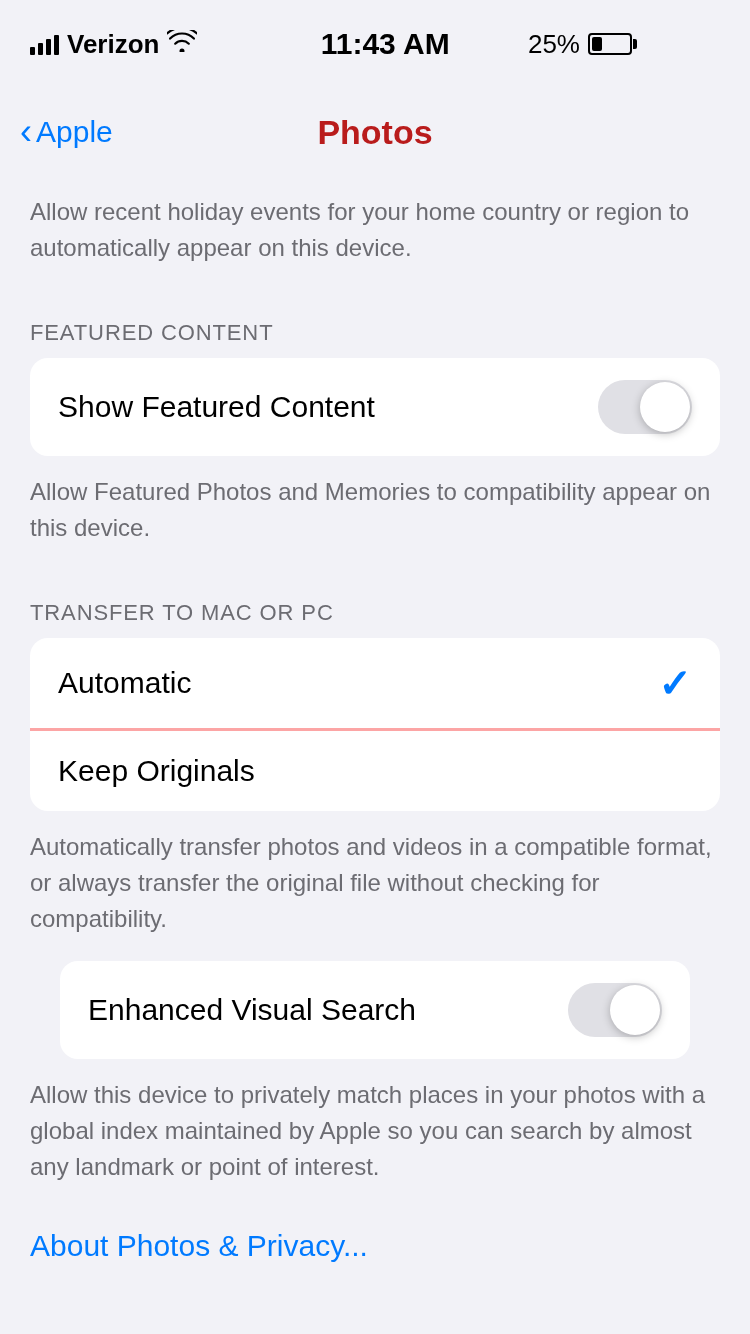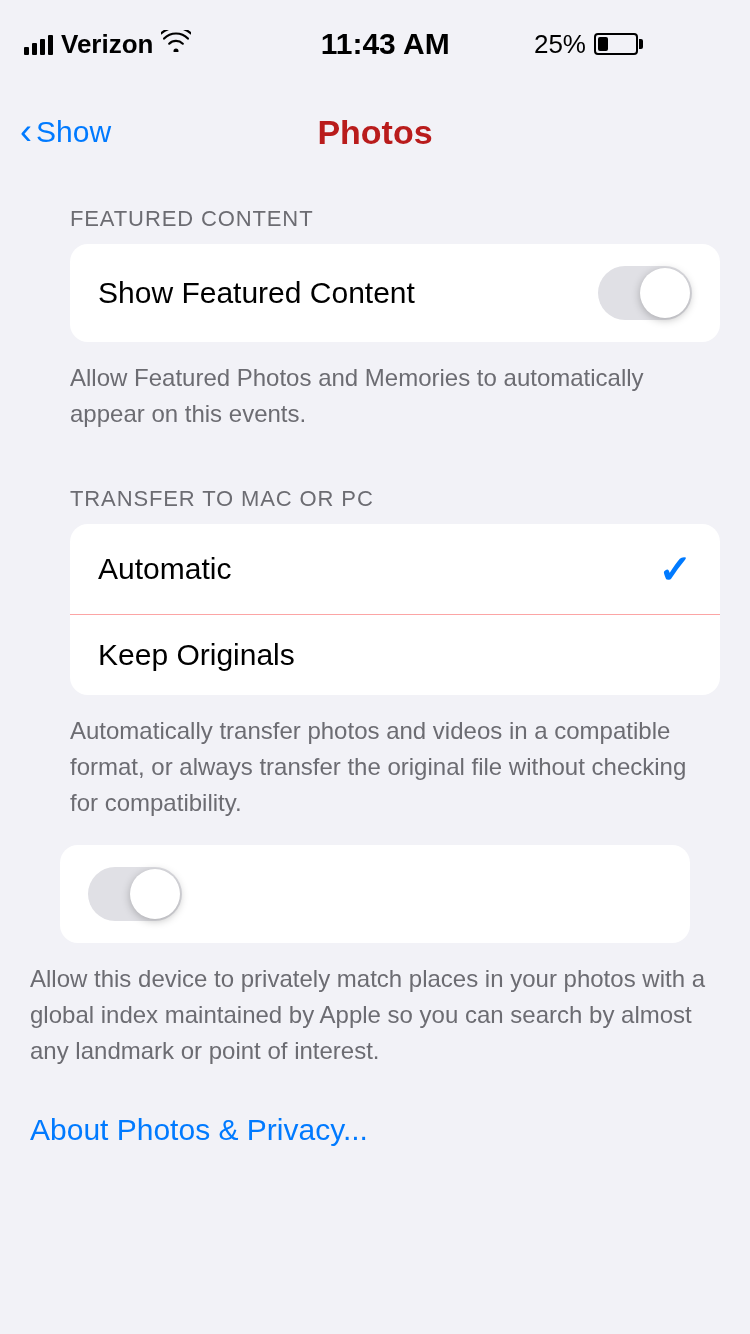--- a/index.html
+++ b/index.html
@@ -14,21 +14,21 @@
     }
 
     
     .status-bar {
       width: 662px;
       height: 88px;
       background: #f2f2f7;
       display: flex;
       align-items: center;
       justify-content: space-between;
-      padding: 0 24px;
+      padding: 0 30px;
     }
 
     .status-left {
       display: flex;
       align-items: center;
       gap: 8px;
       font-size: 26px;
       font-weight: 600;
     }
 
@@ -165,21 +165,20 @@
     .description-text {
       font-size: 24px;
       color: #6c6c72;
       line-height: 1.5;
       padding: 18px 30px 24px 30px;
     }
 
     
     .section {
       margin-top: 30px;
-      padding-left: 40px;
     }
 
     .section-header {
       font-size: 22px;
       font-weight: 500;
       color: #6c6c72;
       letter-spacing: 0.04em;
       text-transform: uppercase;
       padding: 0 30px 12px 30px;
     }
@@ -190,21 +189,21 @@
       margin: 0 30px;
       overflow: hidden;
     }
 
     .settings-row {
       display: flex;
       align-items: center;
       justify-content: space-between;
       padding: 22px 28px;
       min-height: 80px;
-      border-bottom: 1px solid #fca5a5;
+      border-bottom: 3px solid #fca5a5;
     }
 
     .settings-row:last-child {
       border-bottom: none;
     }
 
     .row-label {
       font-size: 30px;
       color: #000;
     }
@@ -280,58 +279,60 @@
       <div class="battery-icon">
         <div class="battery-fill"></div>
       </div>
     </div>
   </div>
 </div>
 
 <div class="nav-bar">
   <a class="nav-back">
     <span class="nav-back-chevron">‹</span>
-    <span class="nav-back-label">Show</span>
+    <span class="nav-back-label">Apple</span>
   </a>
   <span class="nav-title">Photos</span>
 </div>
 
 <div class="content">
 
+  <p class="description-text">Allow recent holiday events for your home country or region to automatically appear on this device.</p>
 
   <div class="section">
     <div class="section-header">FEATURED CONTENT</div>
     <div class="settings-group">
       <div class="settings-row">
         <span class="row-label">Show Featured Content</span>
         <div class="toggle">
           <div class="toggle-knob" style="left:42px;"></div>
         </div>
       </div>
     </div>
-    <p class="description-text">Allow Featured Photos and Memories to automatically appear on this events.</p>
+    <p class="description-text">Allow Featured Photos and Memories to compatibility appear on this device.</p>
   </div>
 
   <div class="section">
     <div class="section-header">TRANSFER TO MAC OR PC</div>
     <div class="settings-group">
       <div class="settings-row">
         <span class="row-label">Automatic</span>
         <span class="checkmark">✓</span>
       </div>
       <div class="settings-row" style="border-bottom:none;text-align:center;">
         <span class="row-label">Keep Originals</span>
       </div>
     </div>
     <p class="description-text">Automatically transfer photos and videos in a compatible format, or always transfer the original file without checking for compatibility.</p>
   </div>
 
   <div style="margin: 0 30px;">
     <div class="settings-group">
       <div class="settings-row" style="border-bottom:none;">
+        <span class="row-label">Enhanced Visual Search</span>
         <div class="toggle">
           <div class="toggle-knob" style="left:42px;"></div>
         </div>
       </div>
     </div>
   </div>
   <p class="description-text">Allow this device to privately match places in your photos with a global index maintained by Apple so you can search by almost any landmark or point of interest.</p>
 
   <a class="link-text">About Photos &amp; Privacy...</a>
 

